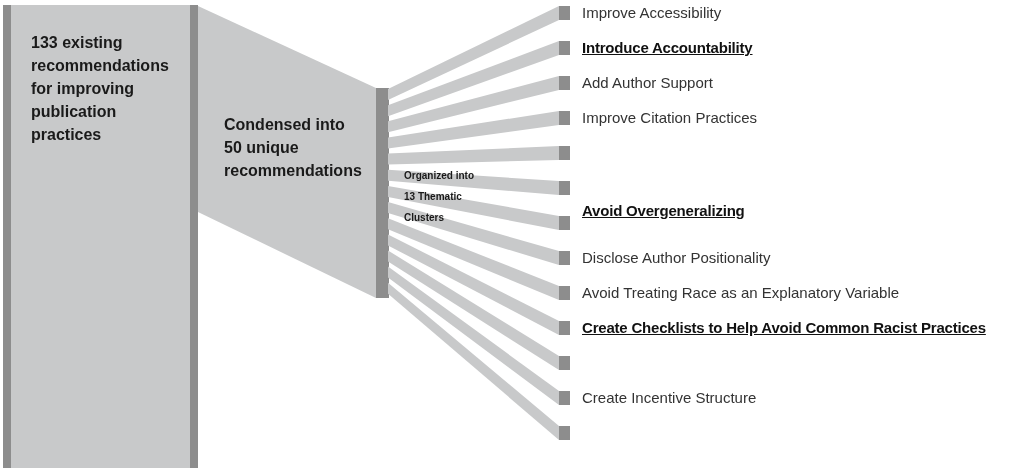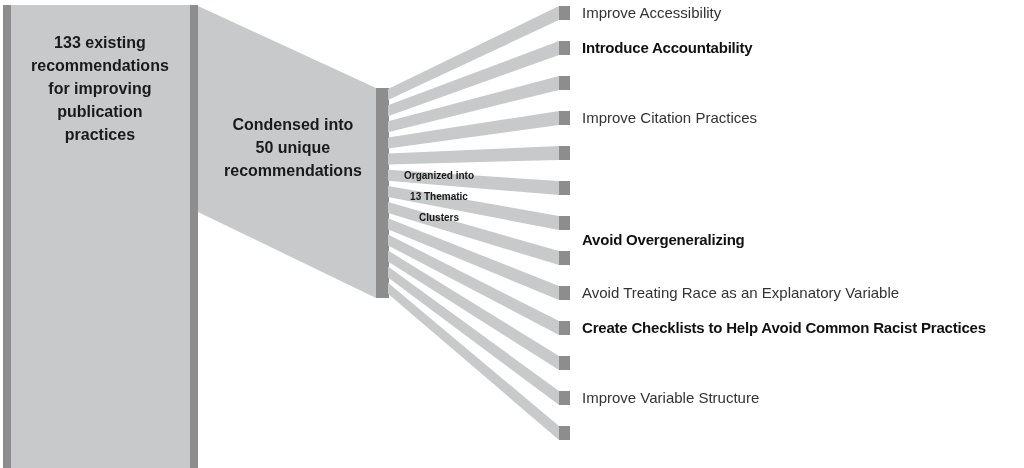--- a/index.html
+++ b/index.html
@@ -4,30 +4,30 @@
 <style>
   html,body{margin:0;padding:0;background:#ffffff;}
   .canvas{
     position:relative;width:1024px;height:468px;background:#ffffff;overflow:hidden;
     font-family:"Liberation Sans","DejaVu Sans",sans-serif;
   }
   .canvas svg{position:absolute;left:0;top:0;}
   .fill-light{fill:#c8c9ca;}
   .fill-dark{fill:#8d8d8d;}
   .stage-label{
-    position:absolute;white-space:pre-line;font-weight:bold;color:#1a1a1a;text-align:center;
+    position:absolute;white-space:pre-line;font-weight:bold;color:#1a1a1a;
   }
   .s1{left:31px;top:31px;font-size:16px;line-height:23px;}
   .s2{left:224px;top:113px;font-size:16px;line-height:23px;}
   .s3{left:404px;top:165px;font-size:10px;line-height:21px;}
   .cluster-label{
     position:absolute;left:582px;height:20px;line-height:20px;
     font-size:15px;color:#333333;white-space:nowrap;
   }
-  .cluster-label.bold{font-weight:bold;color:#111111;letter-spacing:-0.2px;}
+  .cluster-label.bold{font-weight:bold;color:#111111;letter-spacing:-0.2px;text-decoration:underline;}
 </style>
 </head>
 <body>
 
 <div class="canvas">
 
   <svg width="1024" height="468" viewBox="0 0 1024 468">
 
     <rect class="fill-light" x="3" y="5" width="195" height="463"></rect>
     <rect class="fill-dark" x="3" y="5" width="8" height="463"></rect>
@@ -72,19 +72,21 @@
 practices</div>
   <div class="stage-label s2">Condensed into
 50 unique
 recommendations</div>
   <div class="stage-label s3">Organized into
 13 Thematic
 Clusters</div>
 
   <div class="cluster-label" style="top:3px">Improve Accessibility</div>
   <div class="cluster-label bold" style="top:38px">Introduce Accountability</div>
+  <div class="cluster-label" style="top:73px">Add Author Support</div>
   <div class="cluster-label" style="top:108px">Improve Citation Practices</div>
-  <div class="cluster-label bold" style="top:230px">Avoid Overgeneralizing</div>
+  <div class="cluster-label bold" style="top:201px">Avoid Overgeneralizing</div>
+  <div class="cluster-label" style="top:248px">Disclose Author Positionality</div>
   <div class="cluster-label" style="top:283px">Avoid Treating Race as an Explanatory Variable</div>
   <div class="cluster-label bold" style="top:318px">Create Checklists to Help Avoid Common Racist Practices</div>
-  <div class="cluster-label" style="top:388px">Improve Variable Structure</div>
+  <div class="cluster-label" style="top:388px">Create Incentive Structure</div>
 
 </div>
 
 </body></html>

